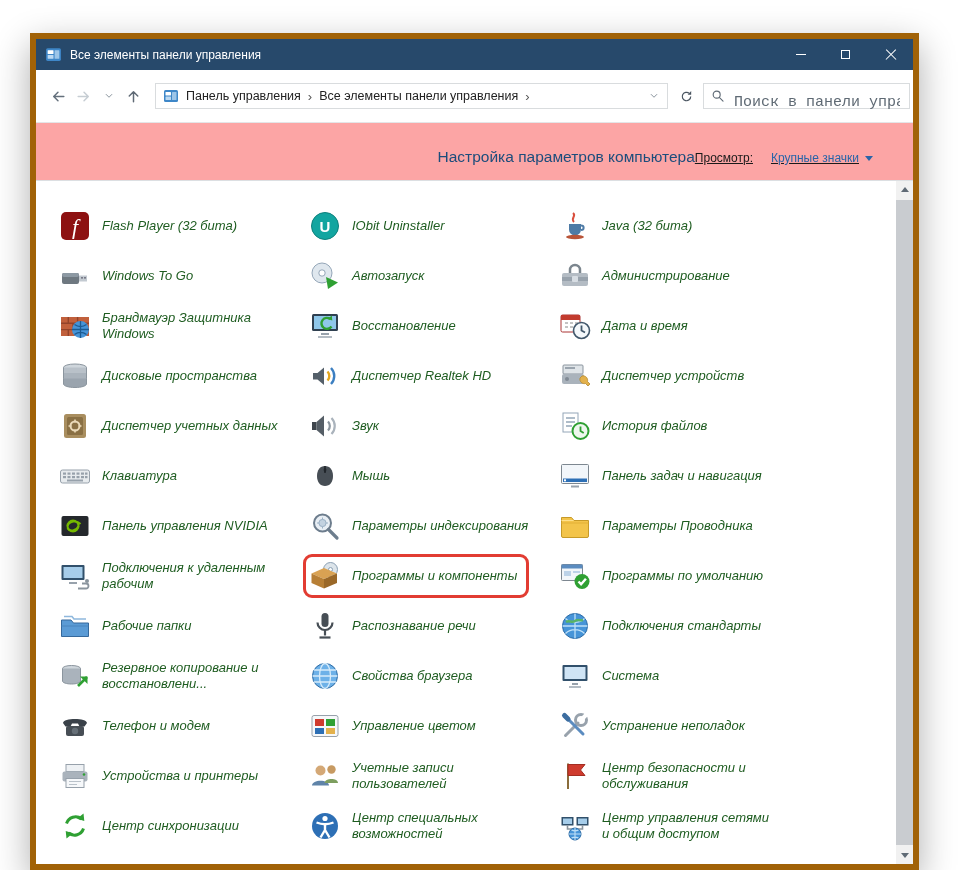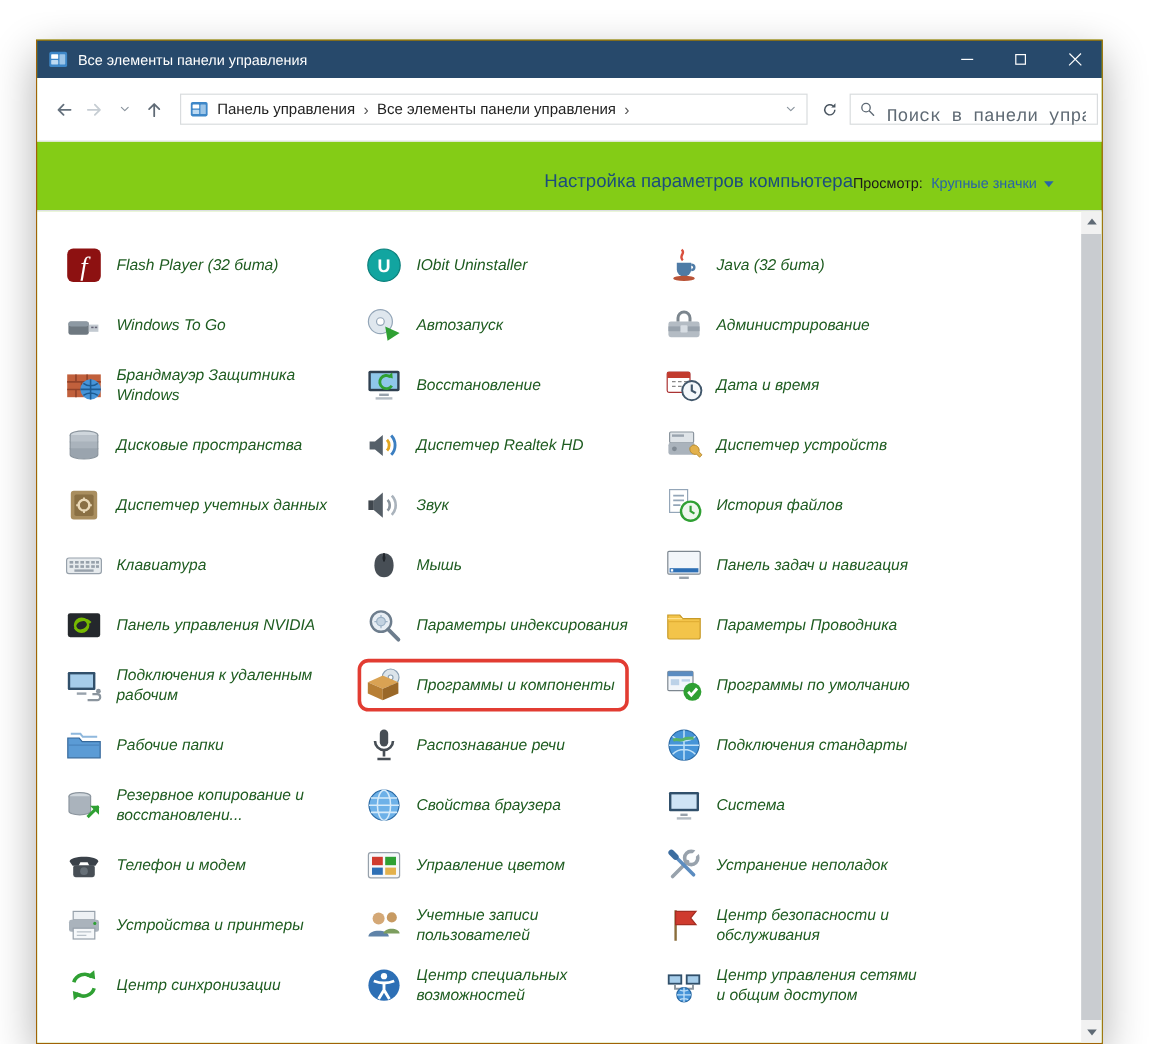--- a/index.html
+++ b/index.html
@@ -3,21 +3,21 @@
 <meta charset="utf-8">
 <style>
   html,body{margin:0;padding:0;}
   body{
     width:961px;height:870px;background:#ffffff;position:relative;overflow:hidden;
     font-family:"Liberation Sans","DejaVu Sans",sans-serif;
     -webkit-font-smoothing:antialiased;
   }
   .window{
     position:absolute;left:30px;top:33px;width:889px;height:837px;
-    background:#84cc16;border:1px solid #a16207;box-sizing:border-box;
+    background:#fca5a5;border:6px solid #a16207;box-sizing:border-box;
     box-shadow:0 12px 34px rgba(0,0,0,.32);
     display:flex;flex-direction:column;
   }
   
   .titlebar{height:31px;flex:0 0 auto;background:#27496b;display:flex;align-items:center;color:#fff;}
   .titlebar-icon{width:17px;height:17px;margin:0 8px 0 9px;flex:0 0 auto;}
   .titlebar-icon svg,.item-icon svg,.crumb-icon svg,.nav-btn svg,.refresh-btn svg,.search-icon svg,.bc-caret svg{width:100%;height:100%;display:block;}
   .titlebar-title{font-size:12px;flex:1;white-space:nowrap;overflow:hidden;}
   .caption-buttons{display:flex;height:100%;flex:0 0 auto;}
   .caption-btn{width:45px;height:100%;display:flex;align-items:center;justify-content:center;cursor:default;}
@@ -39,21 +39,21 @@
   .bc-caret{width:10px;height:10px;margin-left:auto;margin-right:4px;flex:0 0 auto;}
   .refresh-btn{width:26px;height:26px;display:flex;align-items:center;justify-content:center;flex:0 0 auto;margin-right:4px;}
   .refresh-btn svg{width:15px;height:15px;}
   .searchbox{width:207px;height:26px;border:1px solid #d9dcde;box-sizing:border-box;display:flex;align-items:center;padding:0 7px;flex:0 0 auto;background:#fff;}
   .search-icon{width:14px;height:14px;margin-right:7px;flex:0 0 auto;}
   .searchbox input{border:0;outline:0;flex:1;min-width:0;font-size:15px;color:#333;background:transparent;font-family:Liberation Mono, monospace;margin-top:13px;}
   .searchbox input::placeholder{color:#5f6a74;opacity:1;}
   
   .header-row{flex:0 0 auto;display:flex;align-items:flex-end;justify-content:flex-end;padding:25px 40px 14px 20px;}
   .page-title{font-size:15.5px;color:#1c4d7c;}
-  .view-group{display:flex;align-items:center;gap:7px;font-size:12px;color:#1a1a1a;padding-bottom:1px;}
+  .view-group{display:flex;align-items:center;gap:18px;font-size:12px;color:#1a1a1a;padding-bottom:1px;text-decoration:underline;}
   .view-link{color:#2964a8;display:flex;align-items:center;gap:6px;cursor:default;}
   .caret-down{width:0;height:0;border-left:4px solid transparent;border-right:4px solid transparent;border-top:5px solid #2964a8;}
   .divider{height:1px;background:#dcdfe2;flex:0 0 auto;}
   
   .content{position:relative;flex:1;overflow:hidden;background:#fff;}
   .items-grid{display:grid;grid-template-columns:250px 250px 250px;grid-auto-rows:50px;margin:20px 0 0 17px;}
   .item{display:flex;align-items:center;min-width:0;}
   .item-inner{display:flex;align-items:center;gap:11px;padding:3px 9px 3px 3px;border:3px solid transparent;border-radius:9px;}
   .item.highlight .item-inner{border-color:#e23c32;}
   .item-icon{width:32px;height:32px;flex:0 0 auto;}

